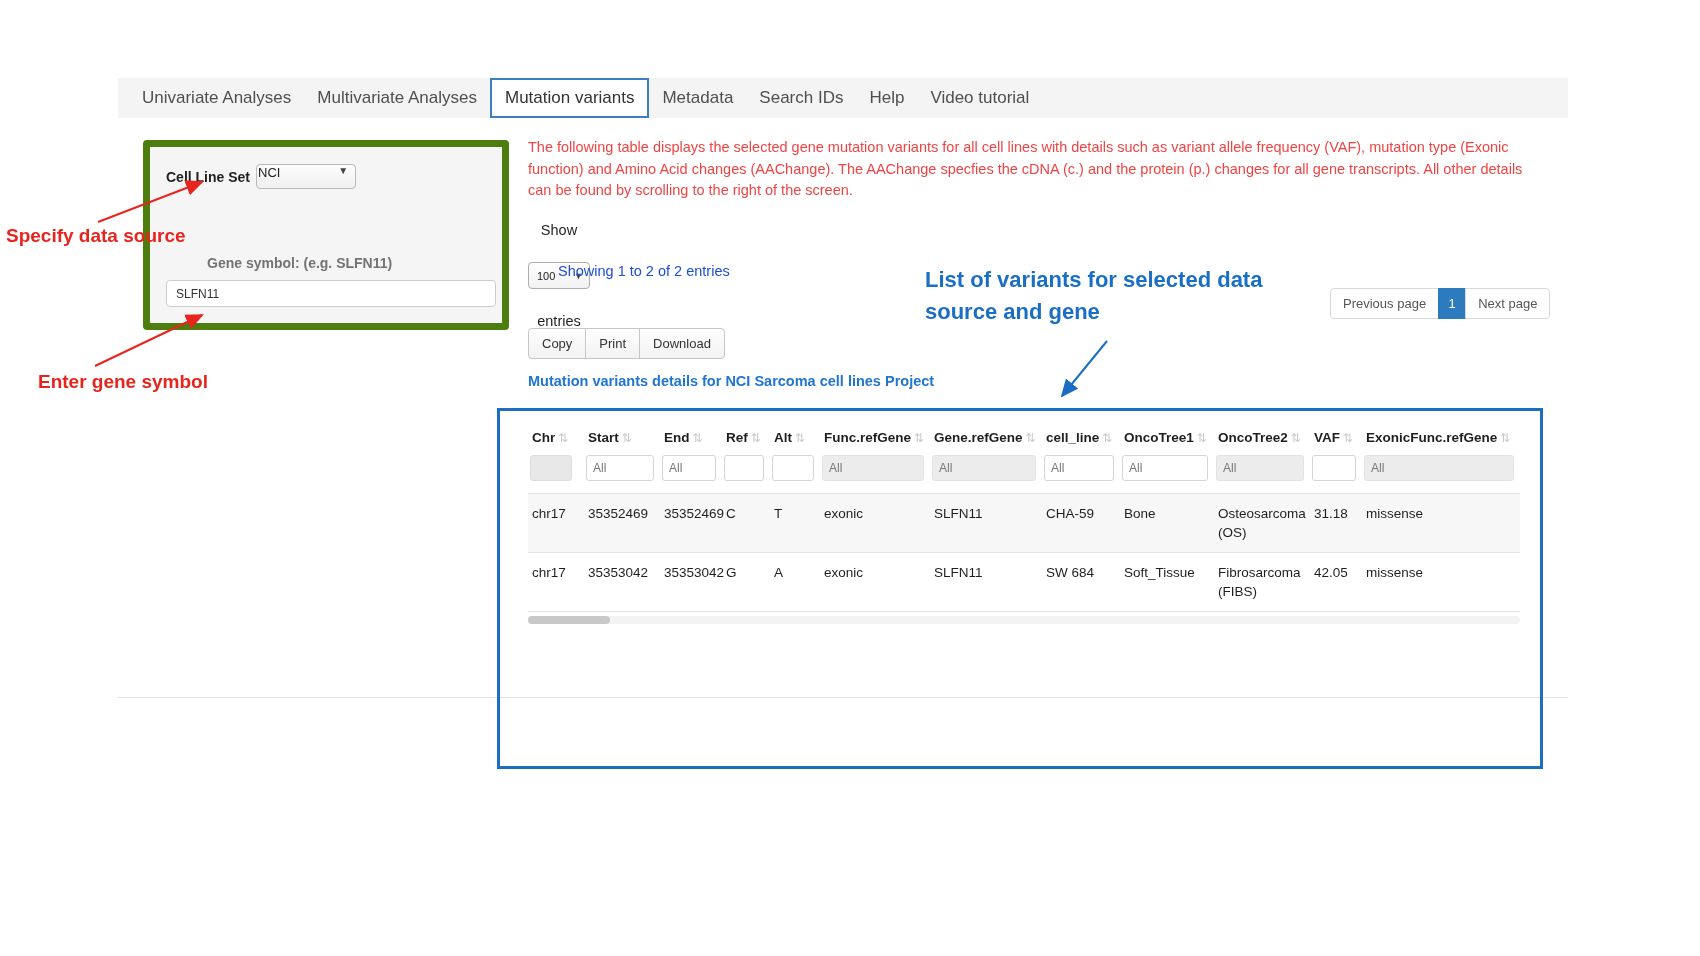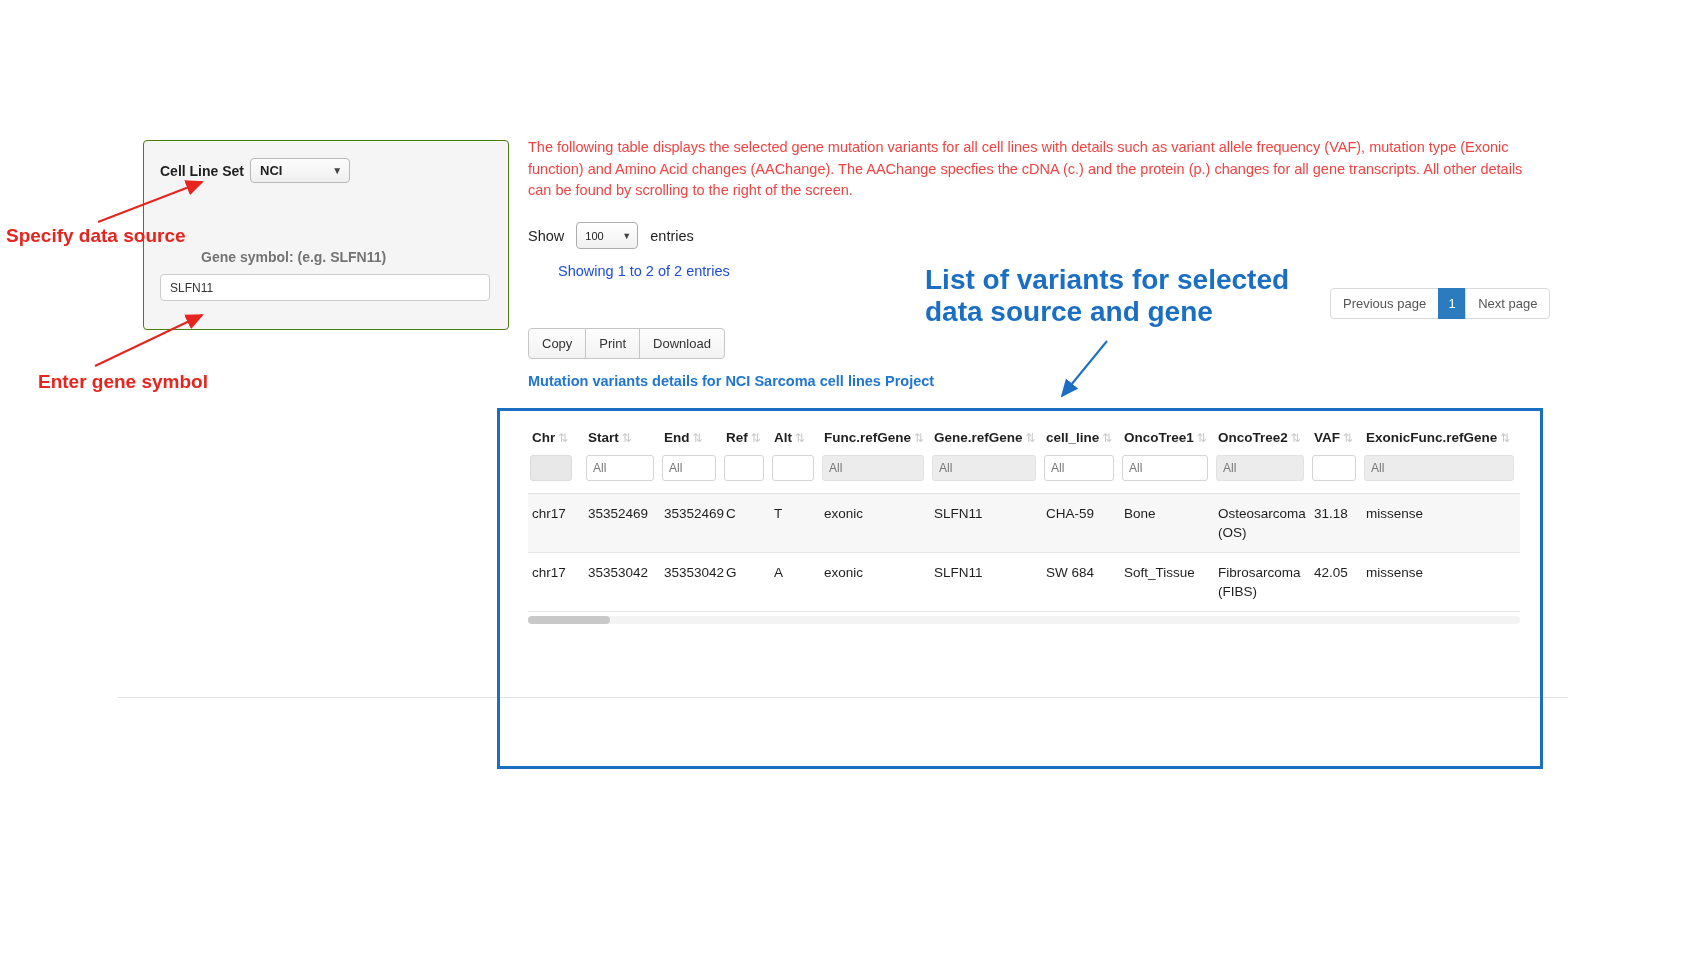--- a/index.html
+++ b/index.html
@@ -9,46 +9,46 @@
 
   
   .navbar { position:absolute; left:118px; top:78px; width:1450px; height:40px;
             background:#f4f4f4; display:flex; align-items:stretch; padding-left:11px; }
   .nav-tab { display:flex; align-items:center; padding:0 13px; font-size:17px;
              color:#4f4f4f; cursor:pointer; white-space:nowrap; }
   .nav-tab.active { background:#fff; border:2px solid #3a7fc2; color:#333; }
 
   
   .panel { position:absolute; left:143px; top:140px; width:366px; height:190px;
-           background:#f5f5f5; border:1px solid #4d7c0f; border-radius:4px; padding:17px 16px; }
+           background:#f5f5f5; border:7px solid #4d7c0f; border-radius:4px; padding:17px 16px; }
   .panel-row { display:flex; align-items:center; gap:6px; }
   .panel-label { font-weight:bold; font-size:14px; color:#1f1f1f; white-space:nowrap; }
-  .select-box { position:relative; display:inline-flex; align-items:center;
+  .select-box { position:relative; display:inline-flex; 
                 background:linear-gradient(#fdfdfd,#efefef); border:1px solid #b9b9b9;
-                border-radius:4px; height:25px; padding:0 24px 0 9px; font-size:13px;
-                color:#222; min-width:100px; cursor:pointer;font-weight:bold; }
+                border-radius:4px; height:25px; padding:0 24px 0 1px; font-size:13px;
+                color:#222; min-width:100px; cursor:pointer; }
   .select-box .chev { position:absolute; right:7px; font-size:10px; color:#444; }
   .gene-label { display:block; margin-top:66px; font-weight:bold; font-size:14px; color:#737373;margin-left:41px; }
   .gene-input { margin-top:9px; width:330px; height:27px; border:1px solid #ccc; border-radius:4px;
                 font-size:12px; padding:0 9px; font-family:inherit; color:#333; background:#fff; }
 
   
   .annot-red { position:absolute; color:#e8241e; font-weight:bold; font-size:19px; white-space:nowrap; }
   .annot-red.a1 { left:6px; top:225px; }
   .annot-red.a2 { left:30px; top:371px;margin-left:8px; }
   .annot-blue { position:absolute; left:925px; top:264px; width:400px; color:#1a6fc4;
-                font-weight:bold; font-size:28px; line-height:32px; }
+                font-weight:bold; font-size:22px; line-height:32px; }
   .arrow-layer { position:absolute; left:0; top:0; width:1700px; height:956px;
                  pointer-events:none; z-index:60; }
 
   
   .desc { position:absolute; left:528px; top:137px; width:1000px; font-size:14.5px;
           line-height:21.5px; color:#ef4444; }
   .show-row { position:absolute; left:528px; top:222px; display:flex; align-items:center;
-              gap:12px; font-size:14.5px; color:#1f1f1f; }
+              gap:24px; font-size:14.5px; color:#1f1f1f;flex-direction:column; }
   .entries-select { position:relative; display:inline-flex; align-items:center; width:62px; height:27px;
                     border:1px solid #adadad; border-radius:4px; background:linear-gradient(#fff,#f1f1f1);
                     font-size:11px; color:#222; padding:0 20px 0 8px; cursor:pointer; }
   .entries-select .chev { position:absolute; right:6px; font-size:9px; color:#444; }
   .showing { position:absolute; left:558px; top:263px; font-size:14.5px; color:#1d4ed8; }
   .btn-group { position:absolute; left:528px; top:328px; display:flex; }
   .dt-btn { padding:7px 13px; font-size:13px; color:#333; background:linear-gradient(#fefefe,#f2f2f2);
             border:1px solid #c6c6c6; margin-left:-1px; cursor:pointer; font-family:inherit; }
   .dt-btn.first { border-radius:4px 0 0 4px; margin-left:0; }
   .dt-btn.last  { border-radius:0 4px 4px 0; }
@@ -88,20 +88,29 @@
   .hscroll { position:absolute; left:528px; top:616px; width:992px; height:8px;
              background:#f3f3f3; border-radius:4px; z-index:45; cursor:pointer; }
   .hscroll .thumb { position:absolute; left:0; top:0; width:82px; height:8px;
                     background:#c8c8c8; border-radius:4px; cursor:grab; }
 </style>
 </head>
 <body>
 
 <div class="page">
 
+  <nav class="navbar">
+    <div class="nav-tab">Univariate Analyses</div>
+    <div class="nav-tab">Multivariate Analyses</div>
+    <div class="nav-tab active">Mutation variants</div>
+    <div class="nav-tab">Metadata</div>
+    <div class="nav-tab">Search IDs</div>
+    <div class="nav-tab">Help</div>
+    <div class="nav-tab">Video tutorial</div>
+  </nav>
 
   <div class="panel">
     <div class="panel-row">
       <span class="panel-label">Cell Line Set</span>
       <div class="select-box">
         <span>NCI</span>
         <span class="chev">▼</span>
       </div>
     </div>
     <span class="gene-label">Gene symbol: (e.g. SLFN11)</span>

